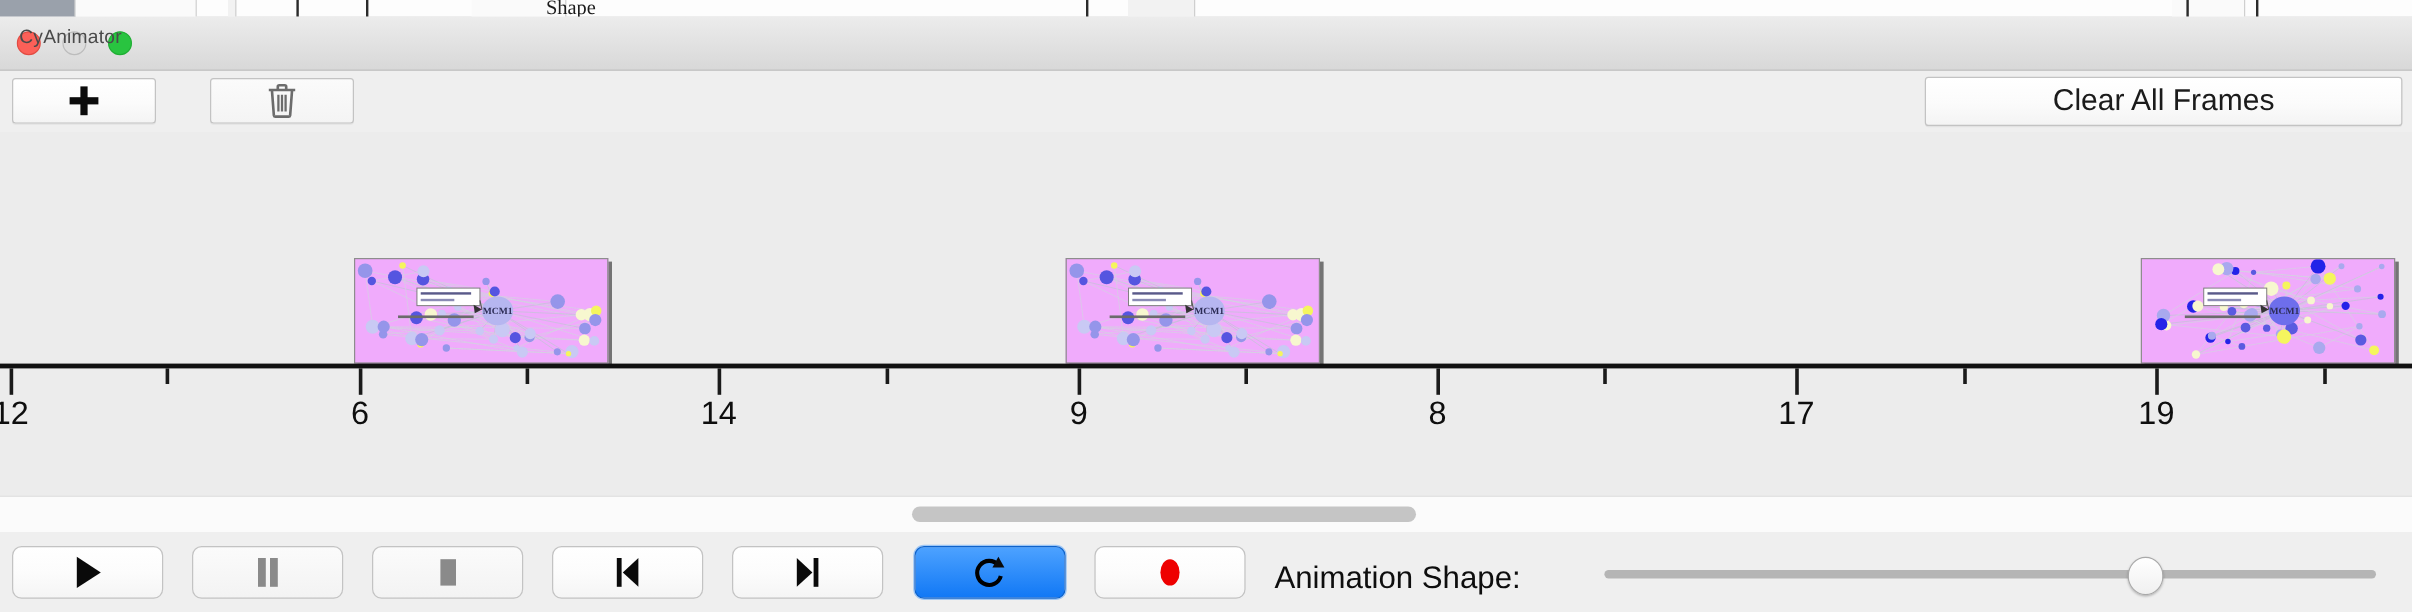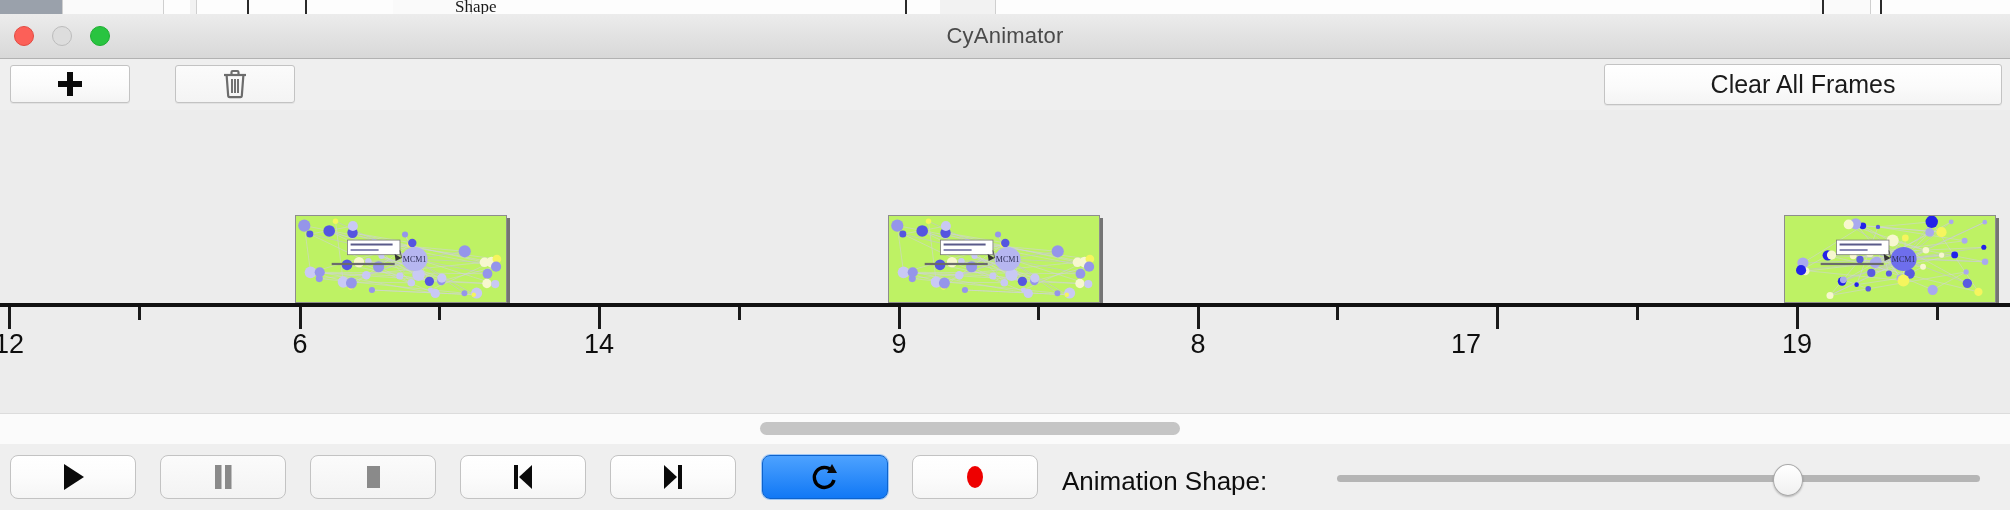--- a/index.html
+++ b/index.html
@@ -65,23 +65,22 @@
     top: 12px;
     width: 20px; height: 20px;
     border-radius: 50%;
     box-sizing: border-box;
   }
   .traffic.close   { left: 14px;  background: #fc6058; border: 1px solid #e24b42; }
   .traffic.min     { left: 52px;  background: #dddddd; border: 1px solid #bcbcbc; }
   .traffic.max     { left: 90px;  background: #29c440; border: 1px solid #1fae33; }
   .window-title {
     position: absolute;
-    left: 0; right: 0; top: 9px;
-    text-align: center;
-    font-size: 22px;
+    left: 16px; right: 0; top: 9px;
+    font-size: 16px;
     color: #4a4a4a;
     letter-spacing: 0.2px;
   }
 
   
   .toolbar {
     position: absolute;
     left: 0; top: 59px;
     width: 2010px; height: 51px;
     background: #efefef;
@@ -125,24 +124,25 @@
   .frame-panel {
     position: absolute;
     left: 0; top: 110px;
     width: 2010px; height: 303px;
     background: #ececec;
     overflow: hidden;
   }
   .thumb {
     position: absolute;
     box-sizing: border-box;
-    background: #bef264;
+    background: #f0abfc;
     border: 1px solid #8d8d8d;
     box-shadow: 3px 3px 0 rgba(110,110,110,0.95);
     overflow: hidden;
+    font-weight: bold;
   }
   .thumb svg { display: block; }
 
   
   .ruler {
     position: absolute;
     left: 0; top: 0;
     width: 2004px; height: 95px;
   }
   .ruler-line {
@@ -665,21 +665,21 @@
           <div class="tick major" style="left: 598px;"></div>
           <div class="tick-label" style="left: 599px;">14</div>
           <div class="tick minor" style="left: 738px;"></div>
           <div class="tick major" style="left: 898px;"></div>
           <div class="tick-label" style="left: 899px;">9</div>
           <div class="tick minor" style="left: 1037px;"></div>
           <div class="tick major" style="left: 1197px;"></div>
           <div class="tick-label" style="left: 1198px;">8</div>
           <div class="tick minor" style="left: 1336px;"></div>
           <div class="tick major" style="left: 1496px;"></div>
-          <div class="tick-label" style="left: 1466px;">17</div>
+          <div class="tick-label" style="left: 1497px;">17</div>
           <div class="tick minor" style="left: 1636px;"></div>
           <div class="tick major" style="left: 1796px;"></div>
           <div class="tick-label" style="left: 1797px;">19</div>
           <div class="tick minor" style="left: 1936px;"></div>
         </div>
     </div>
 
     <div class="axis-title" style="top:186px;position:absolute;"></div>
 
   </div>

